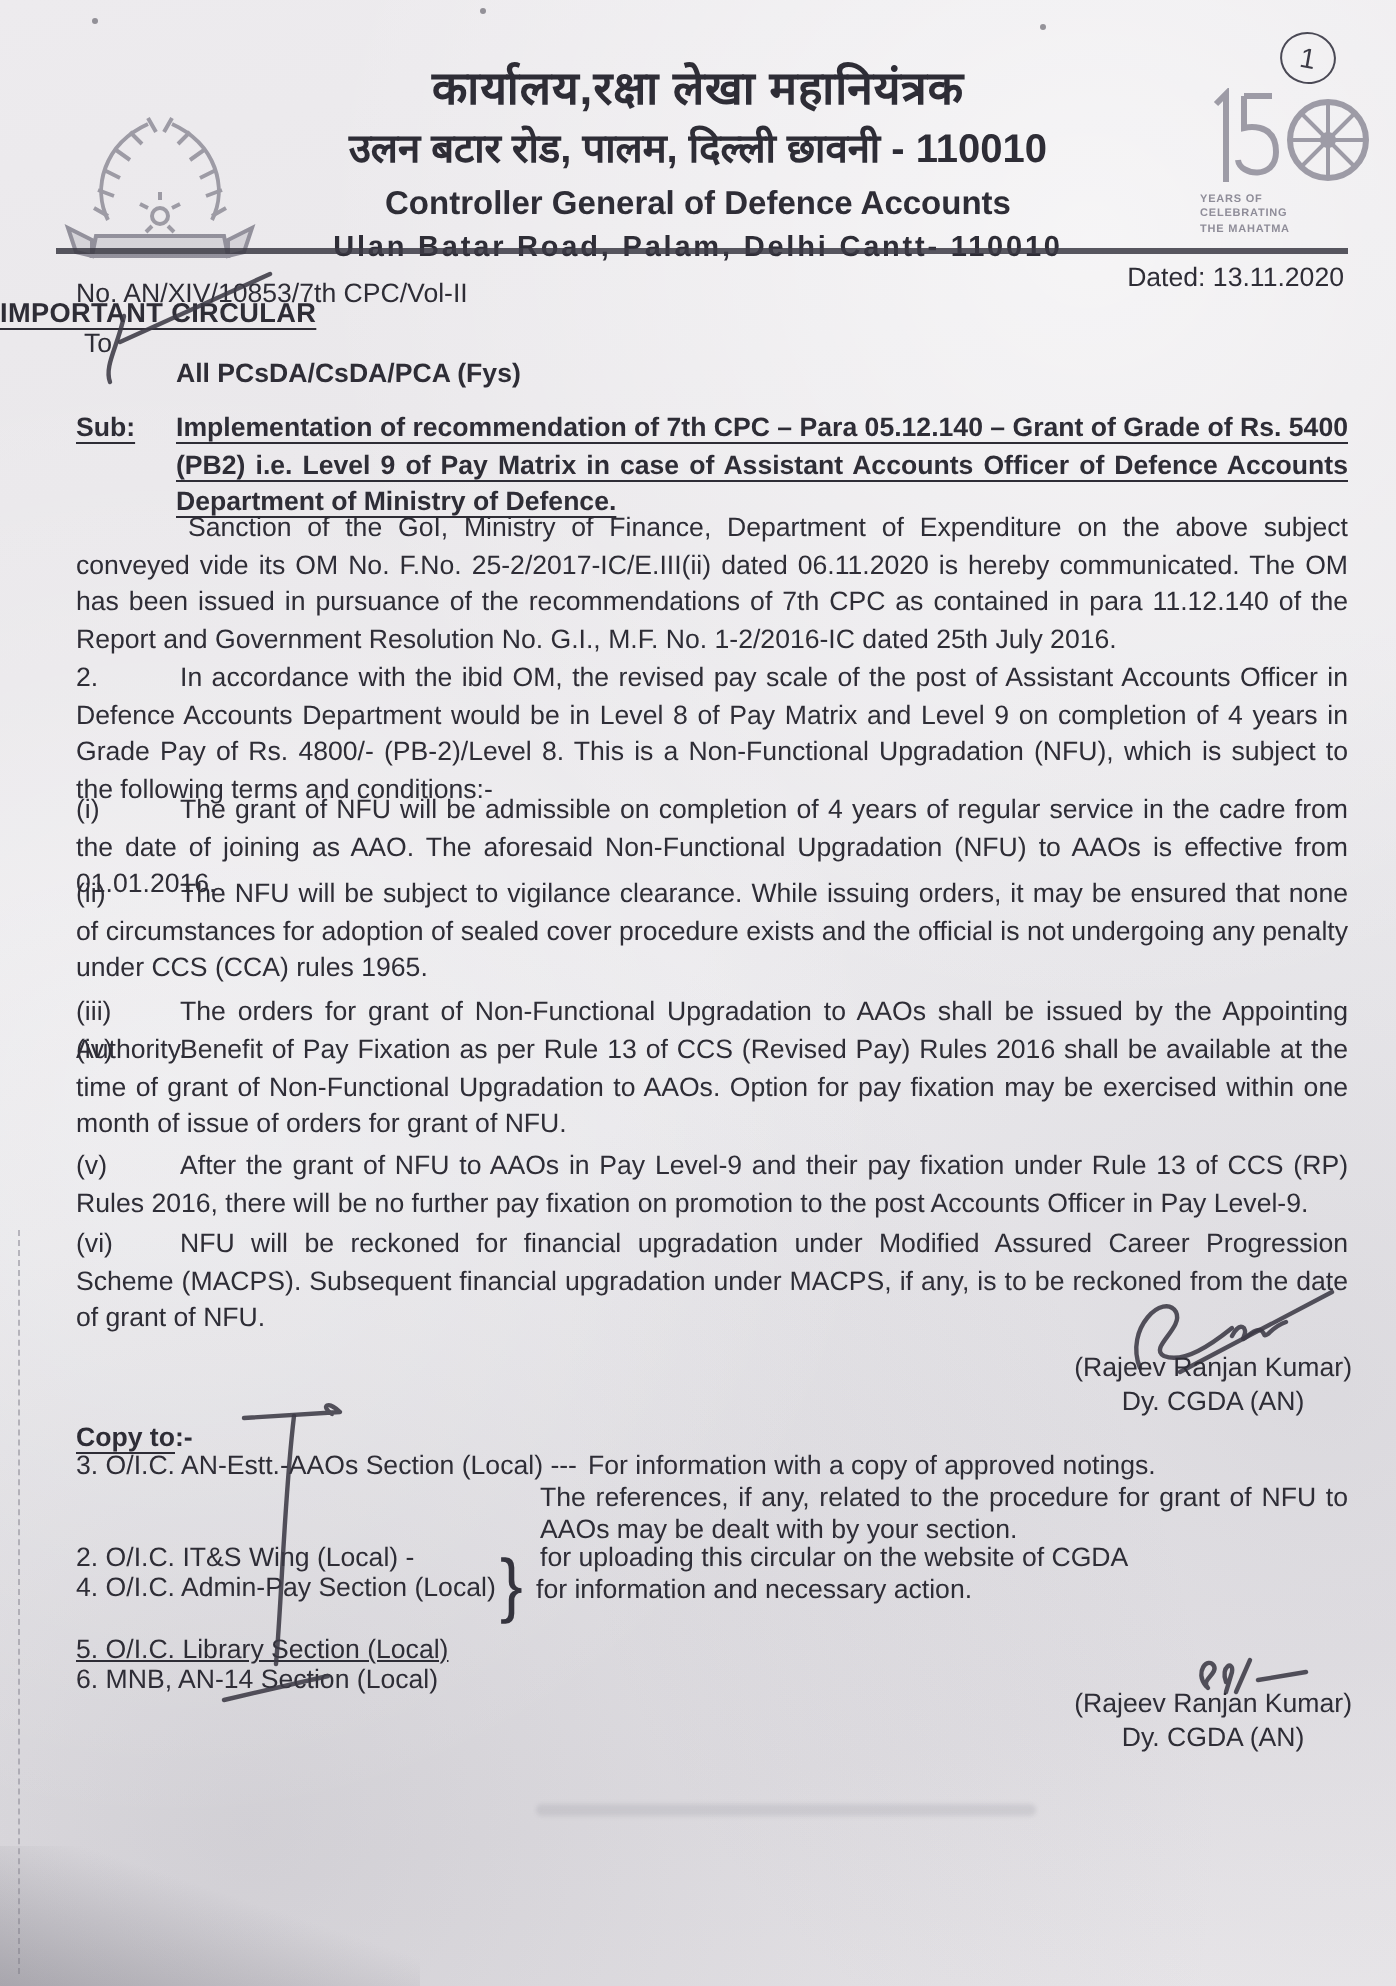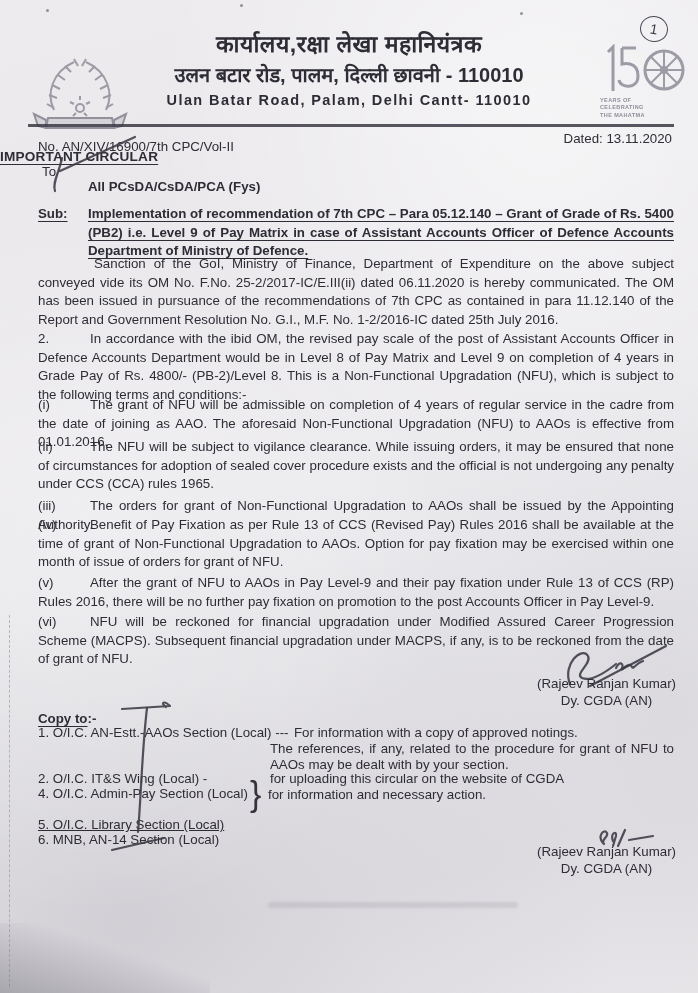--- a/index.html
+++ b/index.html
@@ -91,25 +91,26 @@
       </g>
     </svg>
     <div class="logo-caption">YEARS OF
 CELEBRATING
 THE MAHATMA</div>
   </div>
 
   <div class="hdr-center">
     <div class="hindi1" lang="hi">कार्यालय,रक्षा लेखा महानियंत्रक</div>
     <div class="hindi2" lang="hi">उलन बटार रोड, पालम, दिल्ली छावनी - 110010</div>
+    <div class="eng1">Controller General of Defence Accounts</div>
     <div class="eng2">Ulan Batar Road, Palam, Delhi Cantt- 110010</div>
   </div>
   <div class="hdr-rule"></div>
 
-  <div class="abs t" style="left:38px;top:138px;">No. AN/XIV/16900/7th CPC/Vol-II</div>
+  <div class="abs t" style="left:38px;top:138px;">No. AN/XIV/10853/7th CPC/Vol-II</div>
   <div class="abs t" style="right:26px;top:130px;">Dated: 13.11.2020</div>
 
   <div class="abs title u">IMPORTANT CIRCULAR</div>
 
   <div class="abs t" style="left:42px;top:163px;">To</div>
   <div class="abs" style="left:35px;top:128px;">
     <svg width="110" height="72" viewBox="0 0 110 72">
       <path class="hand" d="M100,9 L25,43"></path>
       <path class="hand" d="M27,30 C24,45 17,55 20,63"></path>
     </svg>
@@ -142,21 +143,21 @@
       <path class="hand" d="M30,46 L106,6"></path>
     </svg>
   </div>
   <div class="abs sig-block" style="right:22px;top:676px;">
     <div>(Rajeev Ranjan Kumar)</div>
     <div>Dy. CGDA (AN)</div>
   </div>
 
   <div class="abs t bold" style="left:38px;top:710px;"><span class="u">Copy to</span><span>:-</span></div>
 
-  <div class="abs t nowrap" style="left:38px;top:724px;">1. O/I.C. AN-Estt.-AAOs Section (Local) ---</div>
+  <div class="abs t nowrap" style="left:38px;top:724px;">3. O/I.C. AN-Estt.-AAOs Section (Local) ---</div>
   <div class="abs t nowrap" style="left:38px;top:770px;">2. O/I.C. IT&amp;S Wing (Local) -</div>
   <div class="abs t nowrap" style="left:38px;top:785px;">4. O/I.C. Admin-Pay Section (Local)</div>
   <div class="abs t nowrap" style="left:38px;top:816px;text-decoration:underline;">5. O/I.C. Library Section (Local)</div>
   <div class="abs t nowrap" style="left:38px;top:831px;">6. MNB, AN-14 Section (Local)</div>
 
   <div class="abs t" style="left:270px;top:724px;width:404px;padding-left:24px;">For information with a copy of approved notings.</div>
   <div class="abs t just-last" style="left:270px;top:740px;">The references, if any, related to the procedure for grant of NFU to</div>
   <div class="abs t" style="left:270px;top:770px;width:404px;">for uploading this circular on the website of CGDA</div>
   <div class="abs t" style="left:270px;top:756px;width:404px;">AAOs may be dealt with by your section.</div>
   <div class="abs brace" style="left:250px;top:774px;">}</div>

